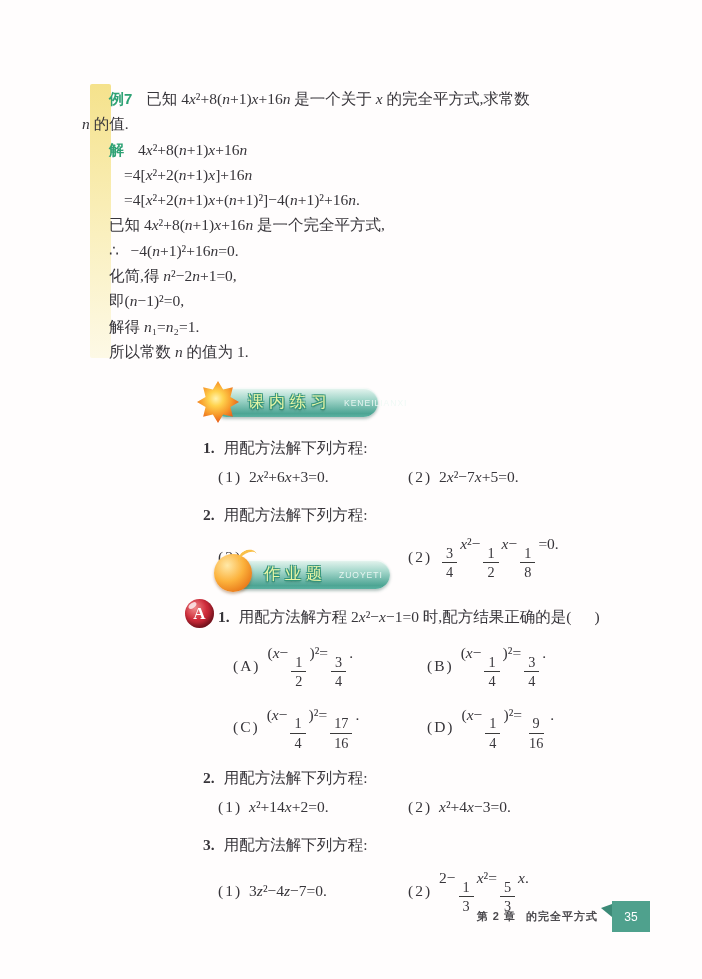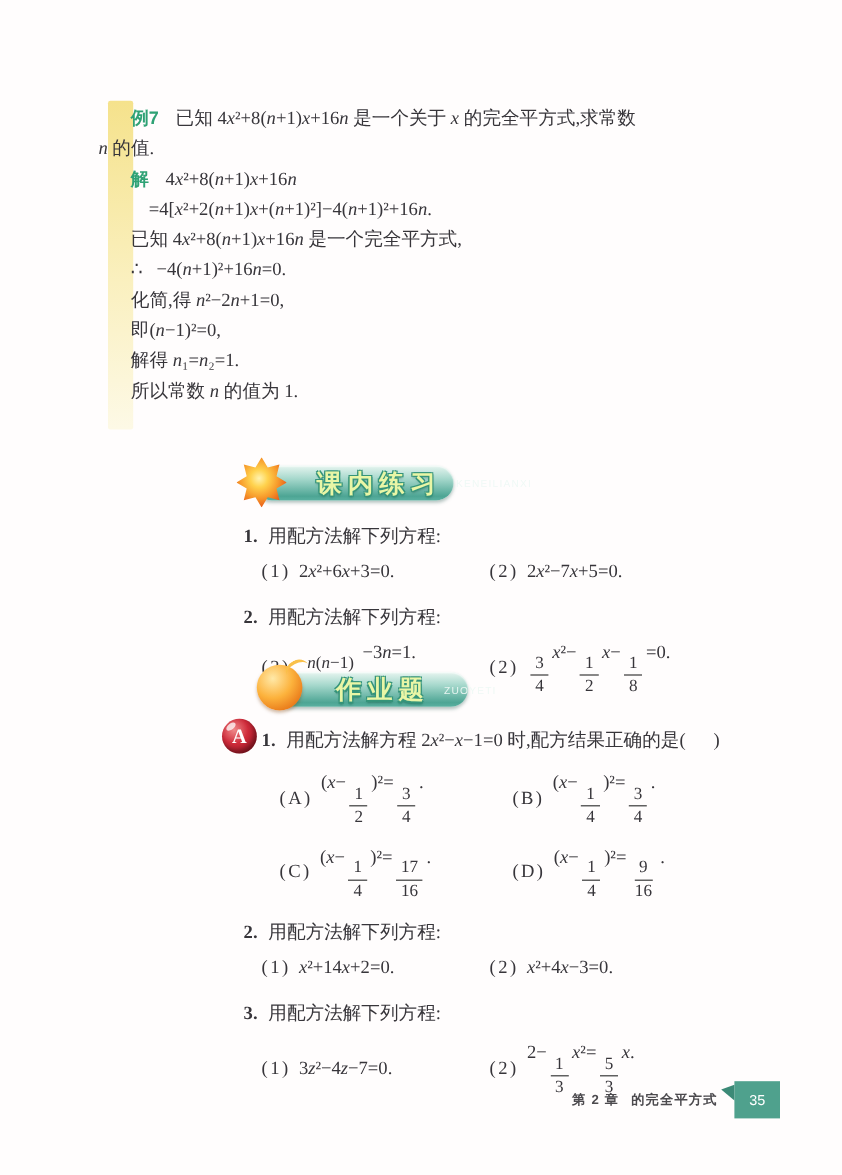--- a/index.html
+++ b/index.html
@@ -26,22 +26,22 @@
   .green-label{color:var(--accent-green,#2fa275);font-weight:bold;margin-right:14px;font-family:"Liberation Sans",sans-serif;font-size:15px;}
 
   
   .banner{
     position:absolute;height:29px;border-radius:15px;
     background:linear-gradient(180deg,#e7f5f0 0%,#a6d8cc 38%,var(--banner-teal,#4da594) 88%,#5ab1a1 100%);
     box-shadow:0 2px 3px rgba(40,90,80,.35), inset 0 1px 1px rgba(255,255,255,.7);
     display:flex;align-items:center;
   }
   .banner-title{
-    font-family:"Liberation Sans",sans-serif;font-weight:bold;font-size:21px;letter-spacing:5px;
-    color:#e9f6a6;margin-left:52px;white-space:nowrap;
+    font-family:"Liberation Sans",sans-serif;font-weight:normal;font-size:16px;letter-spacing:5px;
+    color:#e9f6a6;margin-left:36px;white-space:nowrap;
     text-shadow:1px 1px 0 #35947a,-1px -1px 0 #35947a,1px -1px 0 #35947a,-1px 1px 0 #35947a,0 2px 2px rgba(0,60,40,.4);
   }
   .banner-caption{
     font-family:"Liberation Sans",sans-serif;font-size:8.5px;color:#eef9f5;
     letter-spacing:1px;margin-left:12px;opacity:.92;white-space:nowrap;
   }
   .banner-practice{left:212px;top:388px;width:166px;}
   .banner-homework{left:228px;top:560px;width:162px;}
 
   .sun-icon{
@@ -113,20 +113,21 @@
 <div class="yellow-band"></div>
 
 <div class="example">
   <div class="ex-line ind1">
     <span class="green-label">例7</span><span>已知 4<i>x</i>²+8(<i>n</i>+1)<i>x</i>+16<i>n</i> 是一个关于 <i>x</i> 的完全平方式,求常数</span>
   </div>
   <div class="ex-line"><i>n</i> 的值.</div>
   <div class="ex-line ind1">
     <span class="green-label">解</span><span>4<i>x</i>²+8(<i>n</i>+1)<i>x</i>+16<i>n</i></span>
   </div>
+  <div class="ex-line ind2">=4[<i>x</i>²+2(<i>n</i>+1)<i>x</i>]+16<i>n</i></div>
   <div class="ex-line ind2">=4[<i>x</i>²+2(<i>n</i>+1)<i>x</i>+(<i>n</i>+1)²]−4(<i>n</i>+1)²+16<i>n</i>.</div>
   <div class="ex-line ind1">已知 4<i>x</i>²+8(<i>n</i>+1)<i>x</i>+16<i>n</i> 是一个完全平方式,</div>
   <div class="ex-line ind1">∴&nbsp;&nbsp;&nbsp;−4(<i>n</i>+1)²+16<i>n</i>=0.</div>
   <div class="ex-line ind1">化简,得 <i>n</i>²−2<i>n</i>+1=0,</div>
   <div class="ex-line ind1">即(<i>n</i>−1)²=0,</div>
   <div class="ex-line ind1">解得 <i>n</i>₁=<i>n</i>₂=1.</div>
   <div class="ex-line ind1">所以常数 <i>n</i> 的值为 1.</div>
 </div>
 
 <div class="banner banner-practice">
@@ -150,24 +151,20 @@
       <span>2<i>x</i>²−7<i>x</i>+5=0.</span>
     </span>
   </div>
   <div class="p-head gap-lg">
     <span class="p-num">2.</span>
     <span>用配方法解下列方程:</span>
   </div>
   <div class="p-items">
     <span class="p-item">
       <span class="item-label">(2)</span>
-      <span><span class="frac">
-            <span class="fnum"><i>n</i>(<i>n</i>−1)</span>
-            <span class="fden">2</span>
-          </span>−3<i>n</i>=1.</span>
     </span>
     <span class="p-item">
       <span class="item-label">(2)</span>
       <span><span class="frac">
             <span class="fnum">3</span>
             <span class="fden">4</span>
           </span><i>x</i>²−<span class="frac">
             <span class="fnum">1</span>
             <span class="fden">2</span>
           </span><i>x</i>−<span class="frac">

